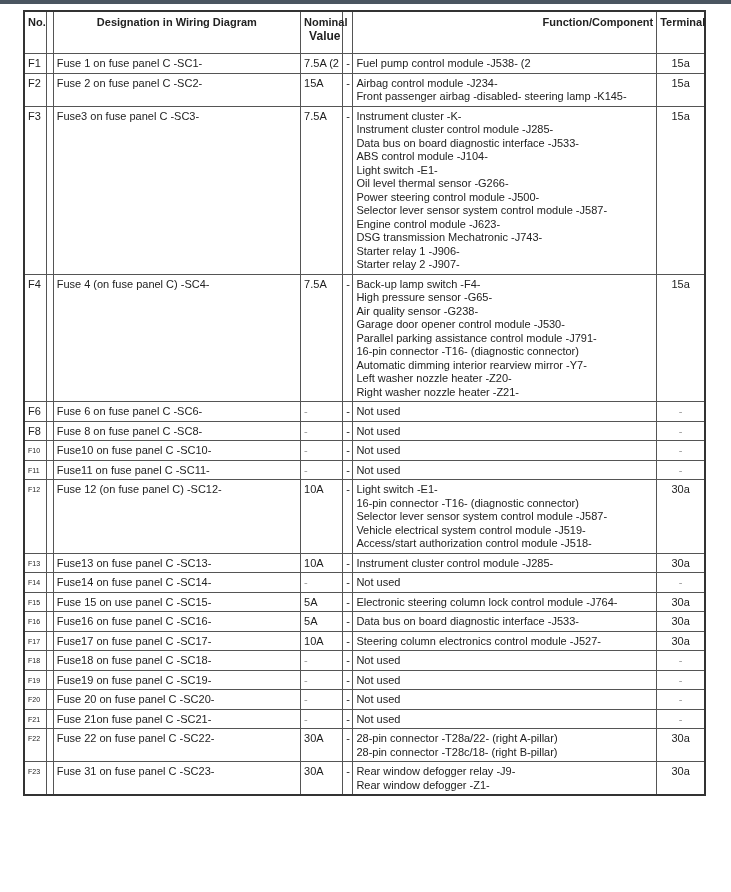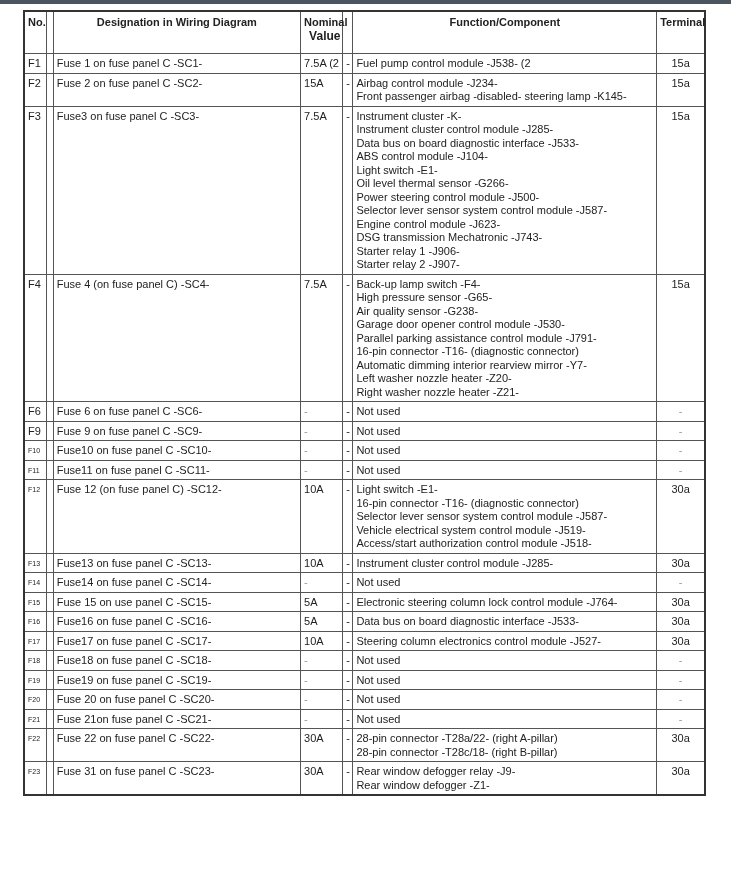--- a/index.html
+++ b/index.html
@@ -9,21 +9,21 @@
             background: #4a5560; }
   table.fuse { position: absolute; left: 23px; top: 10px; width: 683px;
                border-collapse: collapse; border: 2px solid #333; table-layout: fixed; }
   table.fuse td, table.fuse th { border: 1px solid #555; font-size: 11px;
                line-height: 13.5px; vertical-align: top; padding: 3px 3px 2px 3px; }
   table.fuse th { font-weight: bold; height: 35px; vertical-align: top; padding-top: 4px; }
   th.no { font-size: 8px; text-align: right; padding: 3px 1px; margin-top: 24px; }
   th.desig { font-size: 12px; text-align: center; }
   th.nom { font-size: 9px; text-align: center; line-height: 12px; padding: 2px 1px; }
   th.nom .big { font-size: 12px; display: block; padding-left: 5px; }
-  th.func { font-size: 12px; text-align: center; }
+  th.func { font-size: 12px; text-align: right; }
   th.term { font-size: 9px; text-align: right; padding: 3px 1px; }
   td.no { padding-left: 2px; }
   td.no.small { font-size: 7px; }
   td.spacer { padding: 0; }
   td.dash { text-align: center; padding: 3px 1px; }
   td.term { text-align: center; }
   .line { display: block; white-space: nowrap; }
   .muted { color: #999; }
 </style>
 </head>
@@ -125,23 +125,23 @@
         <td class="spacer"></td>
         <td>Fuse 6 on fuse panel C -SC6-</td>
         <td class=" muted">-</td>
         <td class="dash">-</td>
         <td>
           <span class="line">Not used</span>
         </td>
         <td class="term muted">-</td>
       </tr>
       <tr>
-        <td class="no">F9</td>
-        <td class="spacer"></td>
-        <td>Fuse 9 on fuse panel C -SC9-</td>
+        <td class="no">F8</td>
+        <td class="spacer"></td>
+        <td>Fuse 8 on fuse panel C -SC8-</td>
         <td class=" muted">-</td>
         <td class="dash">-</td>
         <td>
           <span class="line">Not used</span>
         </td>
         <td class="term muted">-</td>
       </tr>
       <tr>
         <td class="no small">F10</td>
         <td class="spacer"></td>

